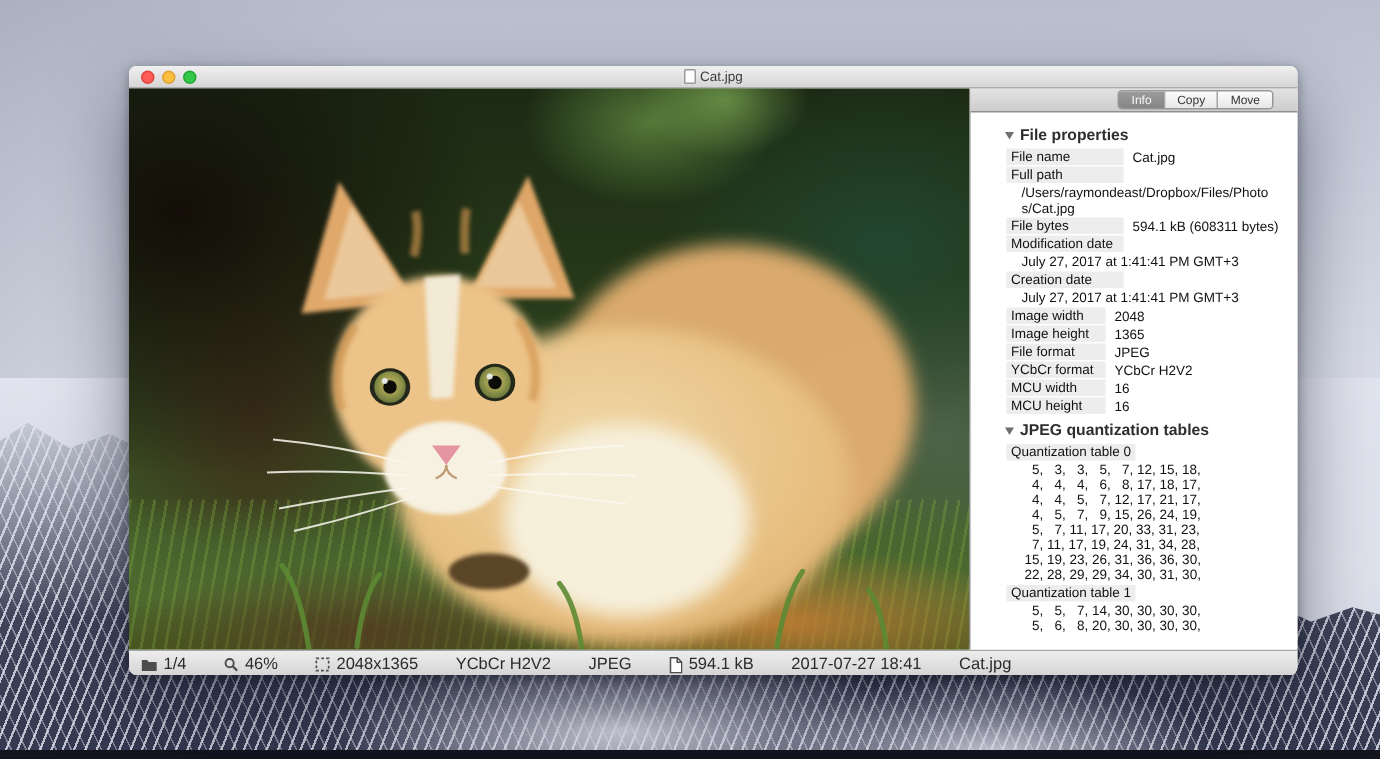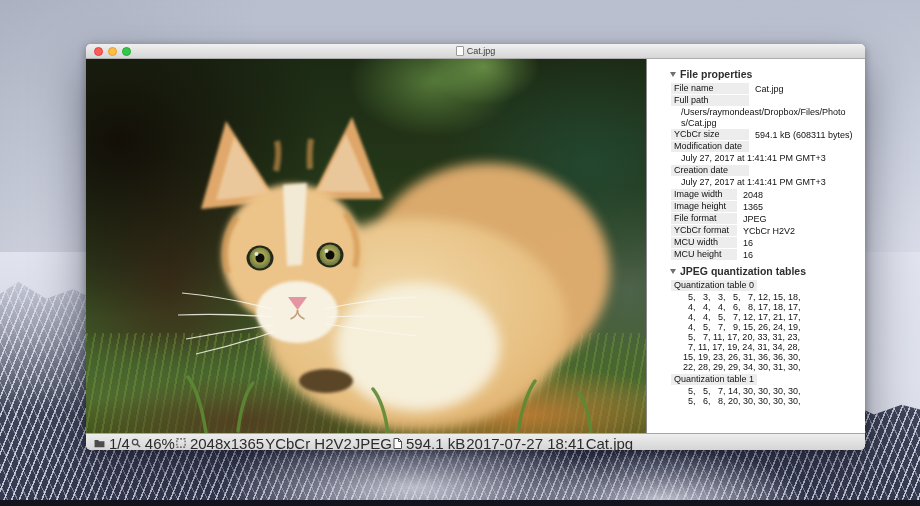--- a/index.html
+++ b/index.html
@@ -83,21 +83,21 @@
   .chip.wide{min-width:72px;}
   .chip.med{min-width:60px;}
   .val{margin-left:6px;white-space:nowrap;}
   .val-block{margin:0 0 1px 10px;font-size:9px;line-height:10.5px;width:166px;word-break:break-all;}
   .val-line{margin:0 0 1px 10px;font-size:9px;line-height:11px;white-space:nowrap;}
   .qt-chip-row{margin:2px 0 1px 0;}
   .qt-row{font-size:9px;line-height:10px;white-space:pre;margin-left:12px;}
 
   
   .statusbar{height:18px;background:linear-gradient(#ededed,#d2d2d2);border-top:1px solid #a6a6a6;
-    display:flex;align-items:center;gap:1px;padding:0 8px;font-size:15px;color:#2b2b2b;}
+    display:flex;align-items:center;gap:25px;padding:0 8px;font-size:11px;color:#2b2b2b;}
   .sb-item{display:flex;align-items:center;gap:4px;white-space:nowrap;}
   .sb-icon{display:inline-flex;}
 </style>
 </head>
 <body>
 
 <div class="sky-shade"></div>
 <div class="mountain"></div>
 <div class="fog"></div>
 <div class="bottom-strip"></div>
@@ -198,37 +198,44 @@
             <path d="M152,372 q4,-34 15,-48"></path>
             <path d="M302,374 q-4,-30 -15,-44"></path>
             <path d="M432,372 q6,-34 17,-50"></path>
             <path d="M505,374 q-3,-28 -12,-40"></path>
           </g>
         </svg>
       </div>
     </div>
 
     <div class="panel">
+      <div class="tabstrip">
+        <div class="seg">
+          <button class="seg-btn selected">Info</button>
+          <button class="seg-btn">Copy</button>
+          <button class="seg-btn">Move</button>
+        </div>
+      </div>
 
       <div class="panel-scroll">
 
         <div class="sec-header">
           <span class="tri"></span>
           <span class="sec-title">File properties</span>
         </div>
         <div class="row">
           <span class="chip wide">File name</span>
           <span class="val">Cat.jpg</span>
         </div>
         <div class="row">
           <span class="chip wide">Full path</span>
         </div>
         <div class="val-block">/Users/raymondeast/Dropbox/Files/Photos/Cat.jpg</div>
         <div class="row">
-          <span class="chip wide">YCbCr size</span>
+          <span class="chip wide">File bytes</span>
           <span class="val">594.1 kB (608311 bytes)</span>
         </div>
         <div class="row">
           <span class="chip wide">Modification date</span>
         </div>
         <div class="val-line">July 27, 2017 at 1:41:41 PM GMT+3</div>
         <div class="row">
           <span class="chip wide">Creation date</span>
         </div>
         <div class="val-line">July 27, 2017 at 1:41:41 PM GMT+3</div>

